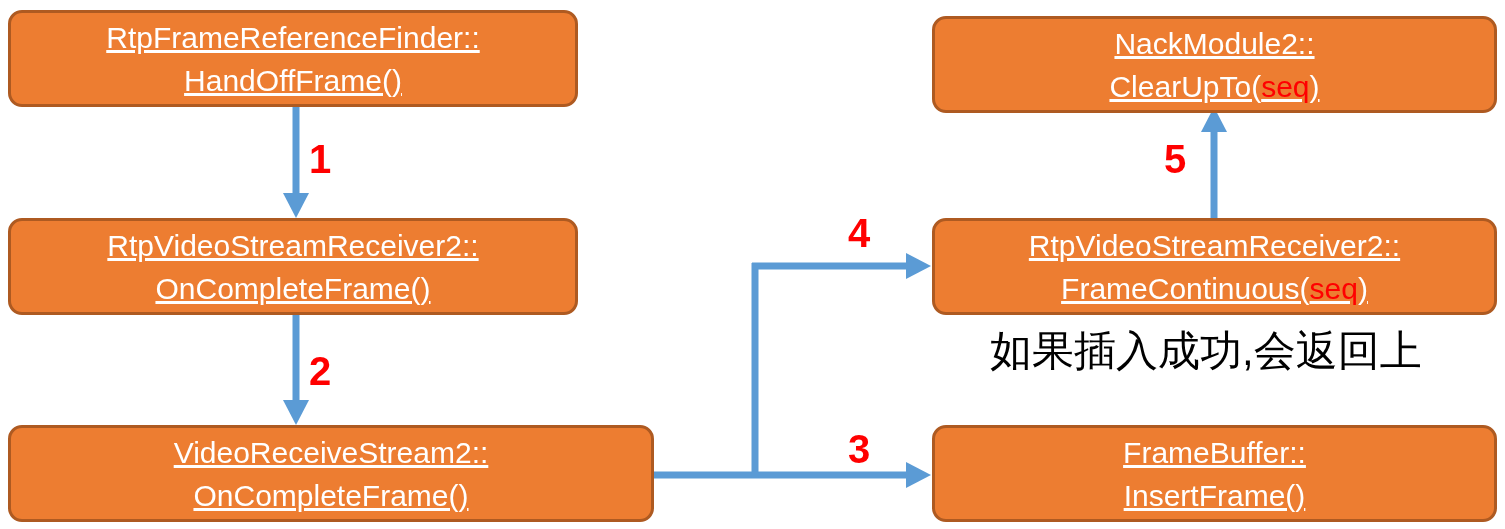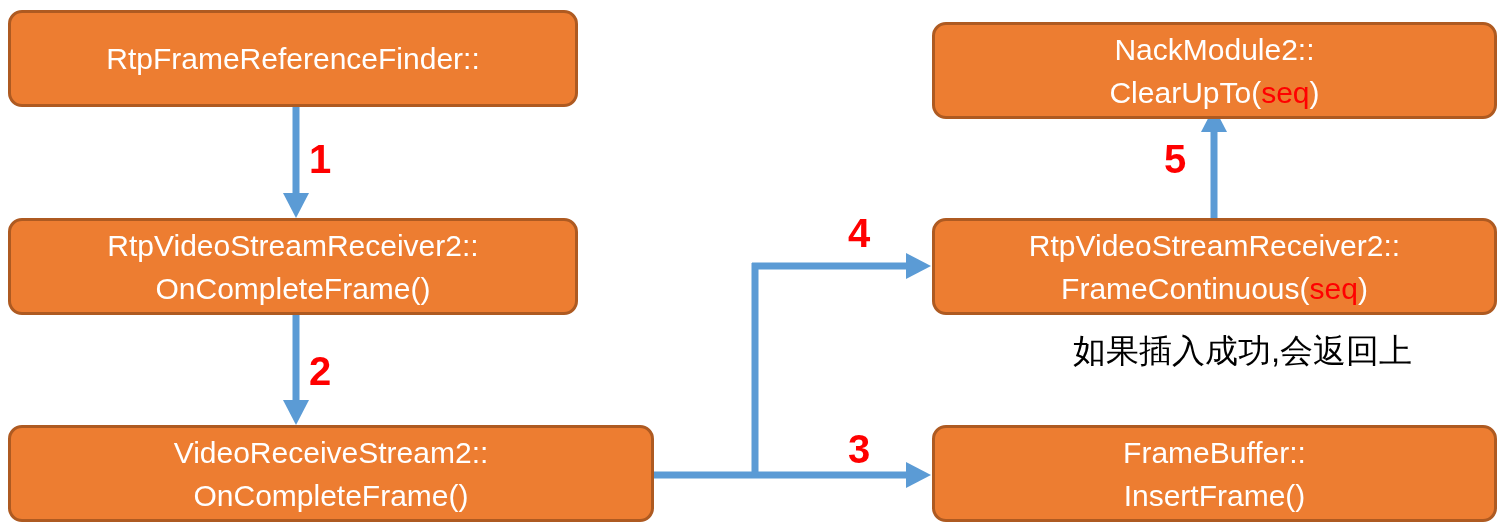--- a/index.html
+++ b/index.html
@@ -23,26 +23,27 @@
     border-radius: 14px;
     color: #ffffff;
     display: flex;
     flex-direction: column;
     justify-content: center;
     align-items: center;
     text-align: center;
     font-size: 30px;
     line-height: 43px;
     white-space: nowrap;
+    text-decoration: underline;
   }
   .box .param { color: #FF0000; }
   .box-1 { left: 8px;   top: 10px;  width: 570px; height: 97px; }
   .box-2 { left: 8px;   top: 218px; width: 570px; height: 97px; }
   .box-3 { left: 8px;   top: 425px; width: 646px; height: 97px; }
-  .box-4 { left: 932px; top: 22px;  width: 565px; height: 97px; }
+  .box-4 { left: 932px; top: 16px;  width: 565px; height: 97px; }
   .box-5 { left: 932px; top: 218px; width: 565px; height: 97px; }
   .box-6 { left: 932px; top: 425px; width: 565px; height: 97px; }
 
   .connectors {
     position: absolute;
     left: 0; top: 0;
     width: 1505px;
     height: 529px;
     pointer-events: none;
   }
@@ -58,23 +59,22 @@
   .label-3 { left: 848px;  top: 429px; }
   .label-4 { left: 848px;  top: 213px; }
   .label-5 { left: 1164px; top: 139px; }
 
   .note {
     position: absolute;
     left: 990px;
     top: 331px;
     width: 505px;
     color: #000000;
-    font-size: 33px;
+    font-size: 42px;
     line-height: 40px;
-    text-align: center;
     white-space: nowrap;
   }
   .note .highlight { color: #FF0000; }
 </style>
 </head>
 <body>
 
 <div class="canvas">
 
   <svg class="connectors" viewBox="0 0 1505 529" xmlns="http://www.w3.org/2000/svg">
@@ -101,20 +101,21 @@
     </g>
 
     <g>
       <line x1="1214" y1="218" x2="1214" y2="129" stroke="#5B9BD5" stroke-width="7"></line>
       <polygon points="1214,107 1201,132 1227,132" fill="#5B9BD5"></polygon>
     </g>
   </svg>
 
   <div class="box box-1">
     <div>RtpFrameReferenceFinder::</div>
+    <div><span>HandOffFrame()</span><span class="param"></span><span></span></div>
   </div>
 
   <div class="box box-2">
     <div>RtpVideoStreamReceiver2::</div>
     <div><span>OnCompleteFrame()</span><span class="param"></span><span></span></div>
   </div>
 
   <div class="box box-3">
     <div>VideoReceiveStream2::</div>
     <div><span>OnCompleteFrame()</span><span class="param"></span><span></span></div>

